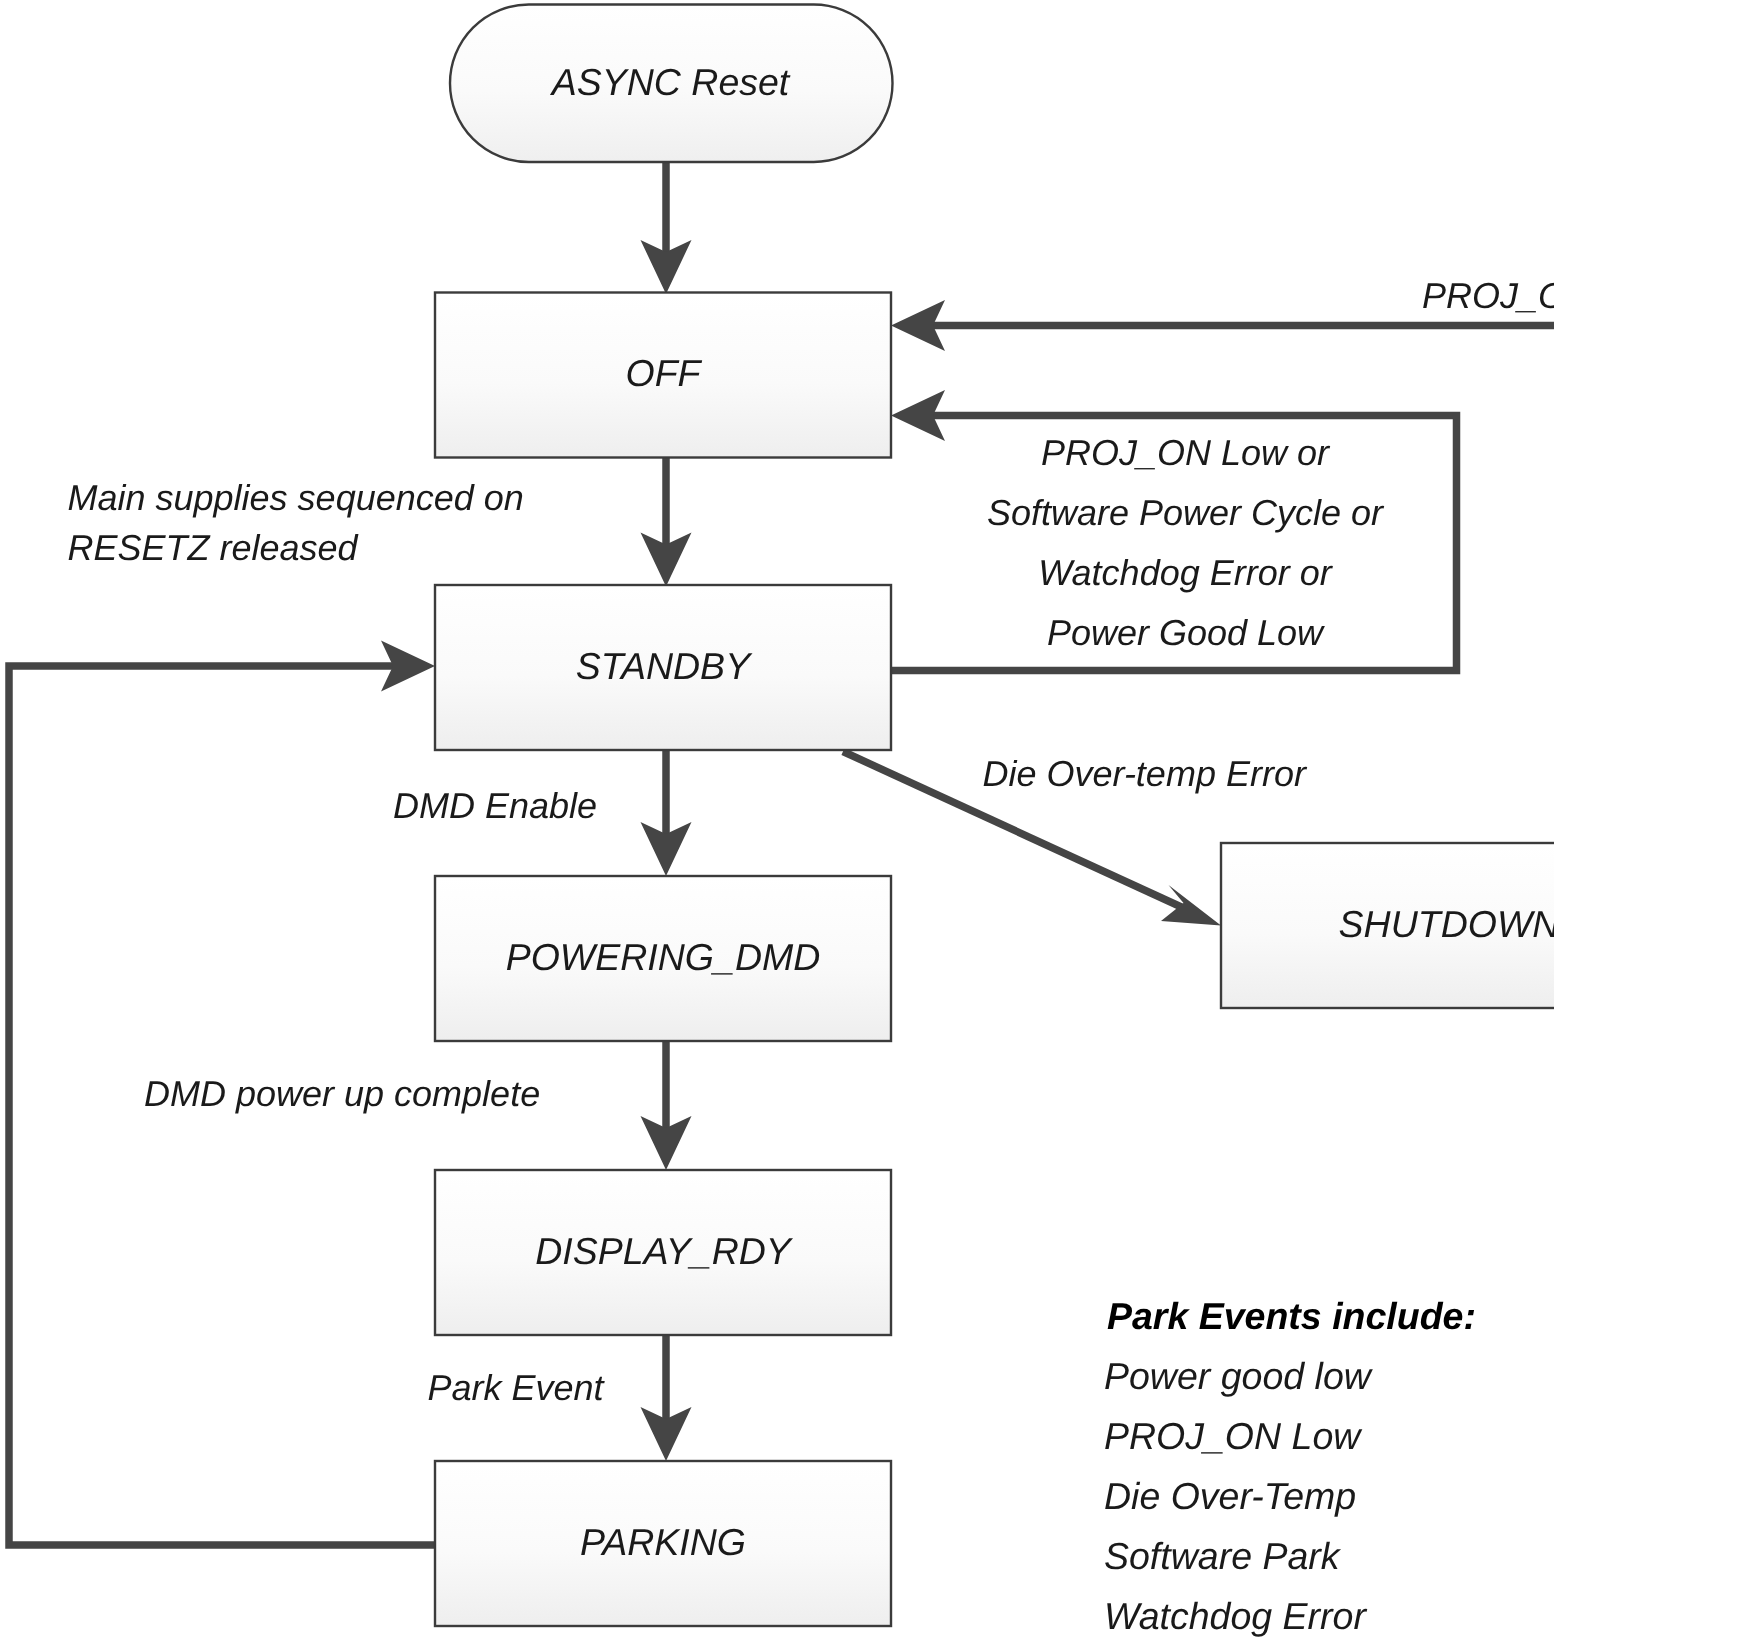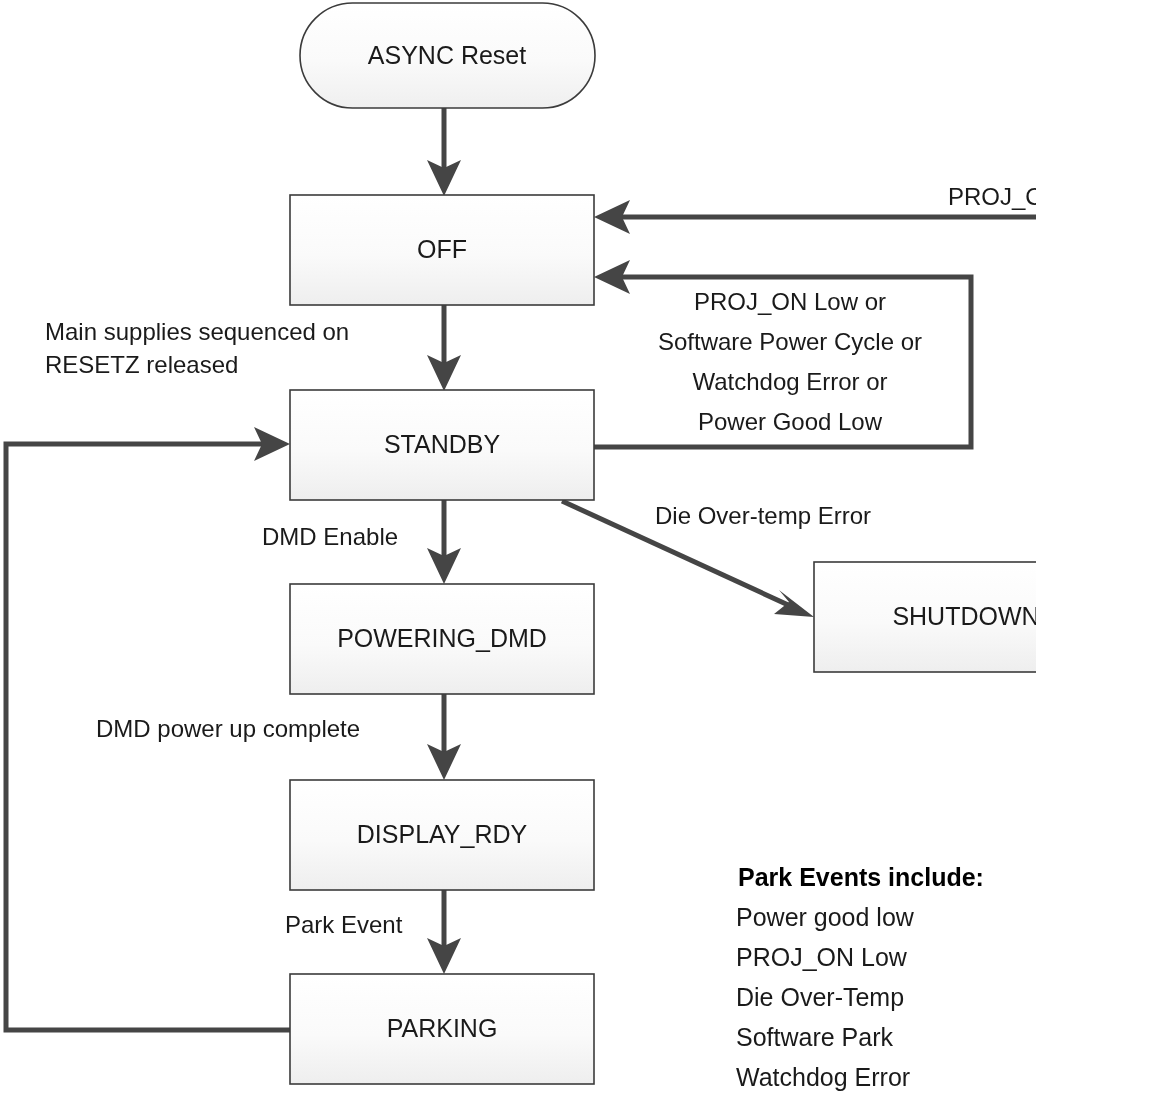--- a/index.html
+++ b/index.html
@@ -9,20 +9,21 @@
   }
   body {
     font-family: "Liberation Sans", sans-serif;
   }
   #diagram-root {
     position: relative;
     width: 1036px;
     height: 1095px;
     background: #ffffff;
     overflow: hidden;
+    font-style: italic;
   }
   svg.fsm {
     display: block;
     width: 1173px;
     height: 1095px;
   }
   .state-label {
     font-family: "Liberation Sans", sans-serif;
     font-size: 25px;
     fill: #1a1a1a;

